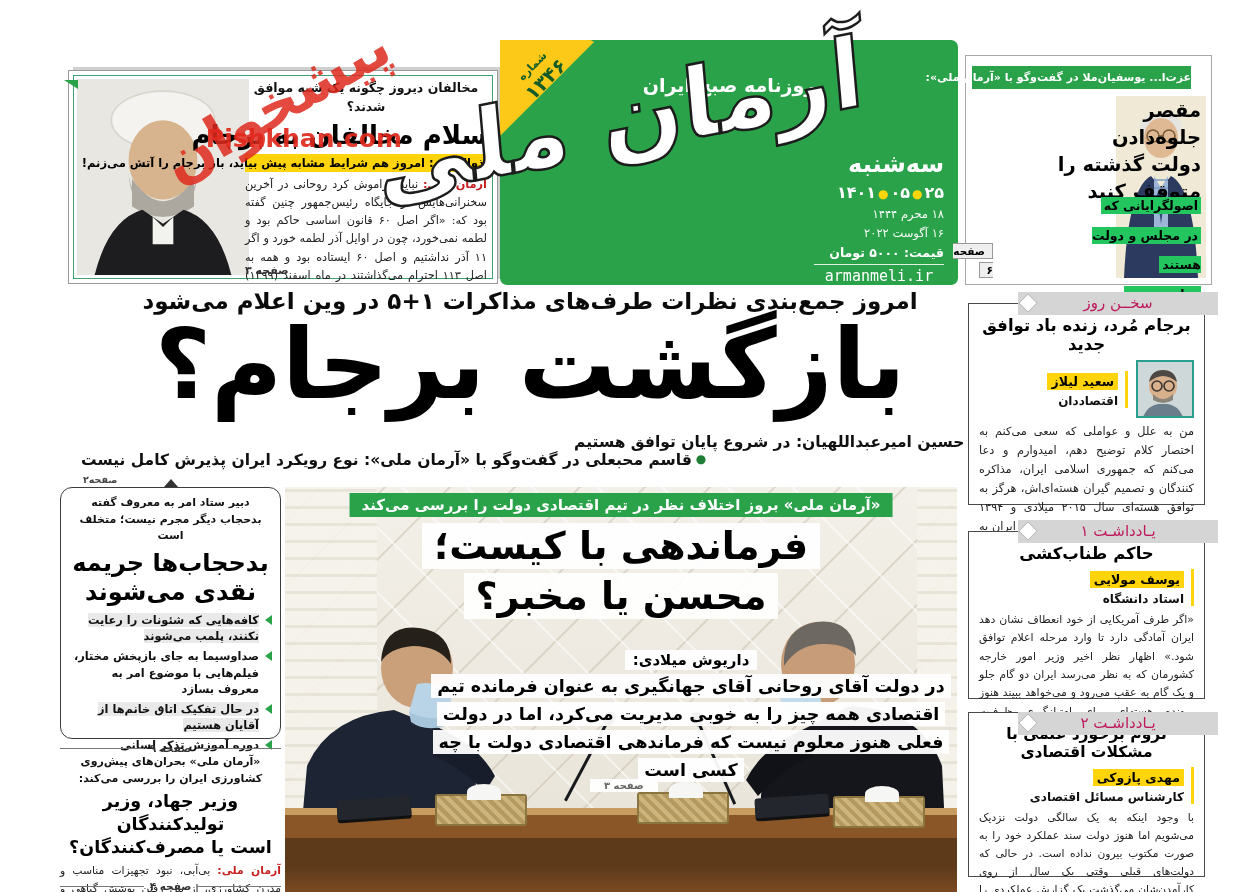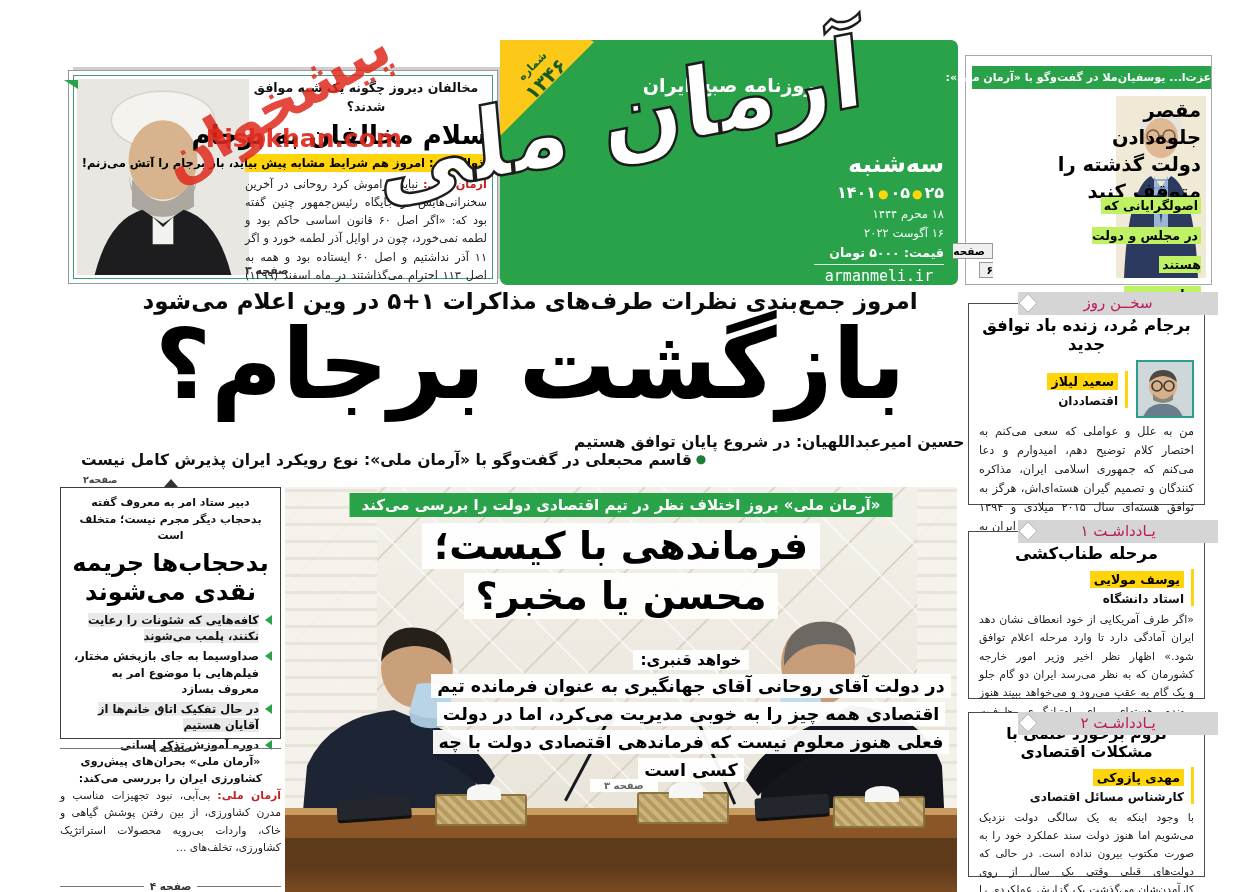--- a/index.html
+++ b/index.html
@@ -41,25 +41,25 @@
   .mast-dates { position:absolute; top:110px; right:14px; text-align:right; color:#fff; width:130px; }
   .mast-weekday { font-size:24px; font-weight:bold; line-height:1.2; }
   .mast-date { font-size:16px; font-weight:bold; margin-top:4px; }
   .mast-date .dot { color:#ffd60a; font-size:12px; padding:0 2px; }
   .mast-sub { font-size:11.5px; margin-top:5px; opacity:.96; }
   .mast-price { font-size:12.5px; font-weight:bold; margin-top:5px; }
   .mast-site { font-size:15px; margin-top:4px; border-top:1px solid rgba(255,255,255,.85); padding-top:2px; direction:ltr; text-align:center; font-family:"DejaVu Sans Mono", monospace; }
 
   
   .story-tr { left:965px; top:55px; width:247px; height:230px; border:1px solid #a8a8a8; }
-  .tr-kicker { position:absolute; top:10px; left:6px; right:0; height:23px; background:#2aa24a; color:#fff; font-size:11px; font-weight:bold; text-align:center; line-height:23px; white-space:nowrap; }
+  .tr-kicker { position:absolute; top:10px; left:6px; right:20px; height:23px; background:#2aa24a; color:#fff; font-size:11px; font-weight:bold; text-align:center; line-height:23px; white-space:nowrap; }
   .tr-photo { position:absolute; top:40px; right:auto; left:150px; width:90px; height:182px; background:#f2ead8; overflow:hidden; }
   .tr-headline { position:absolute; top:42px; right:10px; width:150px; font-size:19.5px; font-weight:800; line-height:1.38; text-align:right; color:#000000; }
   .tr-highlights { position:absolute; top:134px; right:10px; width:148px; text-align:right; line-height:1.85; }
-  .tr-highlights span { background:#bef264; font-size:12.5px; font-weight:bold; padding:1px 3px; }
+  .tr-highlights span { background:#22c55e; font-size:12.5px; font-weight:bold; padding:1px 3px; }
   .tr-page { position:absolute; bottom:6px; right:auto; left:auto; right:218px; }
   .tr-page .chip { border:1px solid #999; background:#efefef; padding:1px 7px; font-size:10.5px; font-weight:bold; }
 
   
   .story-lead { left:60px; top:288px; width:898px; height:197px;margin-left:21px; }
   .lead-kicker { text-align:center; font-size:23px; font-weight:800; color:#0b0b0b; }
   .lead-headline { text-align:center; font-size:97px; font-weight:800; line-height:1.02; color:#000; letter-spacing:-2px; margin-top:2px; }
   .lead-bullets { position:absolute; bottom:16px; left:0; right:0; font-size:15.5px; font-weight:bold; color:#111; }
   .lead-bullets .b-right { float:right; }
   .lead-bullets .b-left { float:left; }
@@ -86,21 +86,21 @@
   .center-kicker { position:absolute; top:6px; left:50%; transform:translateX(-50%); background:#2aa24a; color:#fff; font-size:15px; font-weight:bold; padding:3px 12px; white-space:nowrap; z-index:5; }
   .center-headline { position:absolute; top:36px; left:0; right:0; text-align:center; z-index:5; }
   .center-headline span { display:inline-block; background:rgba(255,255,255,.93); font-size:38px; font-weight:800; color:#000; padding:1px 12px; margin-bottom:4px; }
   .center-quote { position:absolute; top:163px; right:6px; width:520px; text-align:center; z-index:5; }
   .cq-intro { display:inline-block; background:rgba(255,255,255,.95); font-size:15px; font-weight:bold; padding:1px 8px; margin-bottom:2px; }
   .cq-body { font-size:17.5px; font-weight:bold; line-height:1.6; color:#000000; }
   .cq-body span { background:rgba(255,255,255,.95); padding:2px 6px; box-decoration-break:clone; -webkit-box-decoration-break:clone; }
   .center-page { position:absolute; top:292px; left:305px; background:rgba(255,255,255,.95); color:#666; font-size:10px; font-weight:bold; padding:1px 14px; z-index:5; }
 
   
-  .story-hijab { left:60px; top:487px; width:221px; height:252px; border:1.5px solid #3c3c3c; border-radius:0; padding:7px 8px; }
+  .story-hijab { left:60px; top:487px; width:221px; height:252px; border:1.5px solid #3c3c3c; border-radius:12px; padding:7px 8px; }
   .hijab-pointer { position:absolute; top:-9px; left:50%; margin-left:-7px; width:0; height:0; border-left:7px solid transparent; border-right:7px solid transparent; border-top:8px solid #333; transform:rotate(180deg); }
   .hijab-headline { font-size:24px; font-weight:800; text-align:center; line-height:1.22; margin:4px 0 5px; color:#000; }
   .hijab-list { list-style:none; }
   .hijab-list li { position:relative; padding-right:13px; font-size:11.4px; font-weight:bold; line-height:1.42; margin:4px 0; color:#111; }
   .tri-green { position:absolute; right:0; top:3px; width:0; height:0; border-top:5px solid transparent; border-bottom:5px solid transparent; border-right:7px solid #2aa24a; }
   .hl-gray { background:#e9e9e9; }
   .page-divider { position:absolute; left:60px; width:221px; display:flex; align-items:center; gap:6px; font-size:10.5px; font-weight:bold; color:#333; }
   .page-divider::before, .page-divider::after { content:""; flex:1; border-top:1px solid #777; }
   .story-agri { left:60px; top:754px; width:221px; height:124px; }
   .agri-headline { font-size:17.5px; font-weight:800; text-align:center; line-height:1.3; margin:3px 0 4px; color:#000; }
@@ -245,21 +245,21 @@
     <div class="phone" style="left:470px; bottom:76px;"></div>
     <div class="mic" style="left:300px; bottom:86px;"></div>
     <div class="mic" style="left:430px; bottom:84px; transform:rotate(-24deg);"></div>
 
     <div class="center-kicker">«آرمان ملی» بروز اختلاف نظر در تیم اقتصادی دولت را بررسی می‌کند</div>
     <div class="center-headline">
       <span>فرماندهی با کیست؛</span><br>
       <span>محسن یا مخبر؟</span>
     </div>
     <div class="center-quote">
-      <div><span class="cq-intro">خواهد قنبری:</span></div>
+      <div><span class="cq-intro">داریوش میلادی:</span></div>
       <div class="cq-body"><span>در دولت آقای روحانی آقای جهانگیری به عنوان فرمانده تیم اقتصادی همه چیز را به خوبی مدیریت می‌کرد، اما در دولت فعلی هنوز معلوم نیست که فرماندهی اقتصادی دولت با چه کسی است</span></div>
     </div>
     <div class="center-page">صفحه ۳</div>
   </section>
 
   <section class="box story-hijab">
     <div class="hijab-pointer"></div>
     <div class="kicker-sm" style="font-size:11px;">دبیر ستاد امر به معروف گفته بدحجاب دیگر مجرم نیست؛ متخلف است</div>
     <h2 class="hijab-headline">
       <span>بدحجاب‌ها جریمه</span><br>
@@ -273,20 +273,24 @@
       <li><span class="tri-green"></span><span class="hl-gray">مالیات برای شلوار زاپ‌دار</span></li>
     </ul>
   </section>
 
   <div class="page-divider" style="top:742px;">
       <span>صفحه ۹</span>
     </div>
 
   <section class="box story-agri">
     <div class="kicker-sm" style="font-size:11px;">«آرمان ملی» بحران‌های پیش‌روی کشاورزی ایران را بررسی می‌کند:</div>
+    <h2 class="agri-headline">
+      <span>وزیر جهاد، وزیر تولیدکنندگان</span><br>
+      <span>است یا مصرف‌کنندگان؟</span>
+    </h2>
     <p class="agri-body"><span class="red-lead">آرمان ملی:</span> <span>بی‌آبی، نبود تجهیزات مناسب و مدرن کشاورزی، از بین رفتن پوشش گیاهی و خاک، واردات بی‌رویه محصولات استراتژیک کشاورزی، تخلف‌های ...</span></p>
   </section>
 
   <div class="page-divider" style="top:880px;">
       <span>صفحه ۴</span>
     </div>
 
   <div class="side-bar-hdr" style="top:292px;">
     <span class="diamond"></span>
     <span>سخــن روز</span>
@@ -312,21 +316,21 @@
     </div>
     <p class="side-body">من به علل و عواملی که سعی می‌کنم به اختصار کلام توضیح دهم، امیدوارم و دعا می‌کنم که جمهوری اسلامی ایران، مذاکره کنندگان و تصمیم گیران هسته‌ای‌اش، هرگز به توافق هسته‌ای سال ۲۰۱۵ میلادی و ۱۳۹۴ خورشیدی برنگردند و زیر بار بازگشت ایران به برجام نروند. معنی این حرف این نیست که برجام امضا شده در سال ۱۳۹۴ را منفی یا بد بیابم ...</p>
     <div class="side-link">همین صفحه</div>
   </section>
 
   <div class="side-bar-hdr" style="top:520px;">
     <span class="diamond"></span>
     <span>یـادداشـت ۱</span>
   </div>
   <section class="side-box" style="top:531px; height:168px;">
-    <div class="side-title">مرحله طناب‌کشی</div>
+    <div class="side-title">حاکم طناب‌کشی</div>
     <div class="author-names" style="margin-bottom:5px;">
       <span class="author-name">یوسف مولایی</span>
       <div class="author-role">استاد دانشگاه</div>
     </div>
     <p class="side-body" style="font-size:10.9px;">«اگر طرف آمریکایی از خود انعطاف نشان دهد ایران آمادگی دارد تا وارد مرحله اعلام توافق شود.» اظهار نظر اخیر وزیر امور خارجه کشورمان که به نظر می‌رسد ایران دو گام جلو و یک گام به عقب می‌رود و می‌خواهد ببیند هنوز پرونده هسته‌ای برای امتیازگیری ظرفیت باقیمانده‌ای دارد و نمی‌خواهد این تلقی ایجاد ...</p>
     <div class="side-link">همین صفحه</div>
   </section>
 
   <div class="side-bar-hdr" style="top:712px;">
     <span class="diamond"></span>

